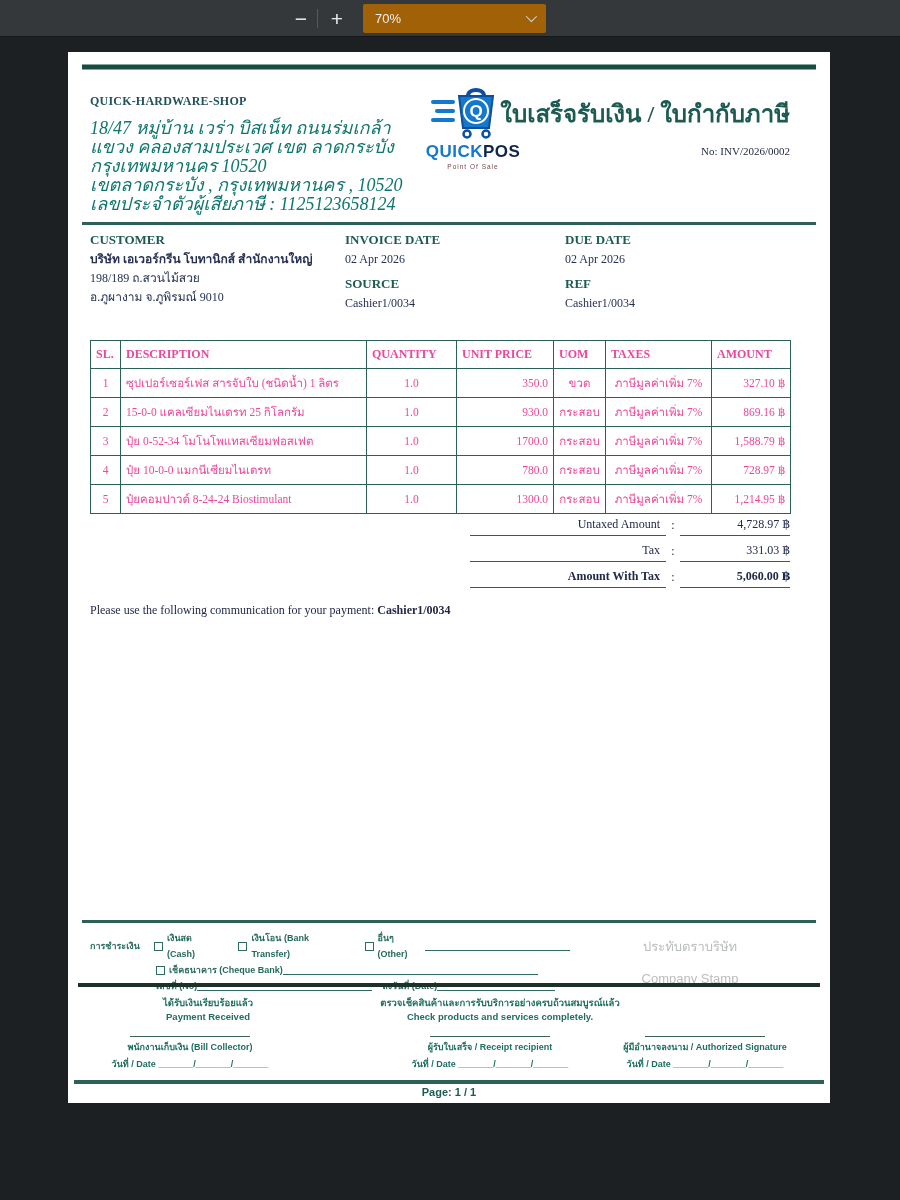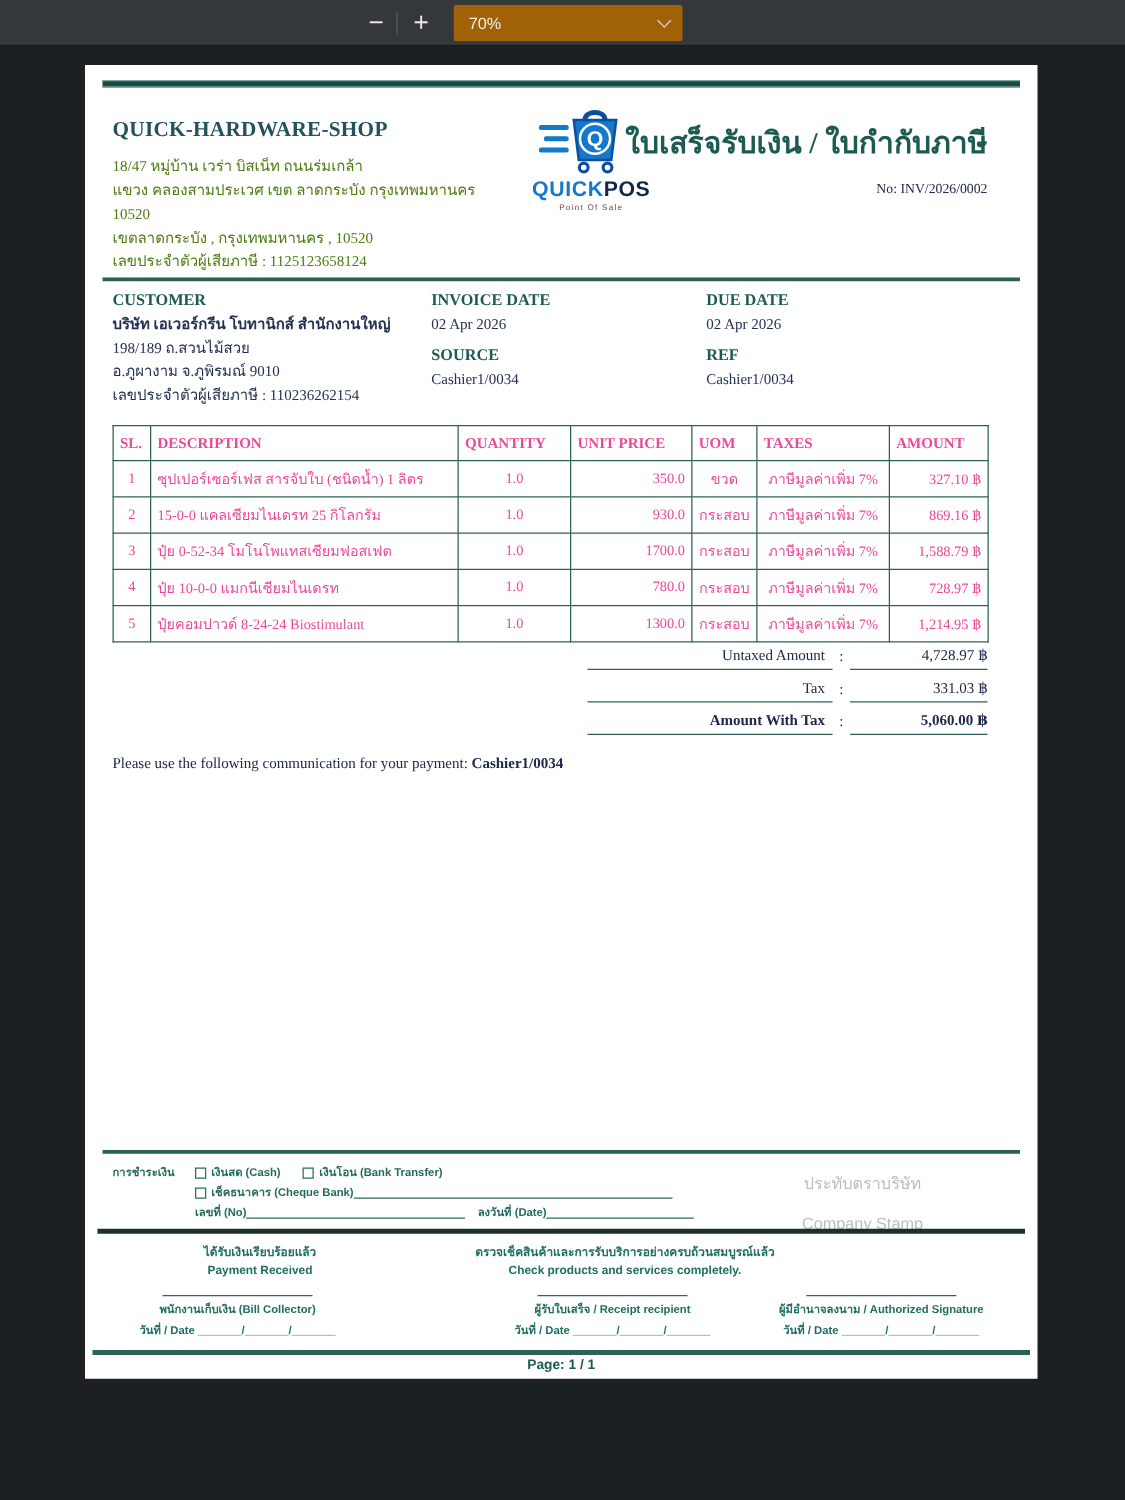--- a/index.html
+++ b/index.html
@@ -44,22 +44,22 @@
   .rule-top { position:absolute; top:12px; left:14px; right:14px; height:6px;
     background:#1c4a42; border-top:1.5px solid #7fa89f; border-bottom:1.5px solid #7fa89f; }
   .rule-teal { position:absolute; left:14px; right:14px; height:2.5px; background:#2d6157; }
   .rule-2 { top:170px; }
   .rule-pay { top:868px; }
   .rule-dark { position:absolute; top:931px; left:10px; right:10px; height:4px; background:#1d3129; }
   .rule-page { position:absolute; top:1028px; left:6px; right:6px; height:4px; background:#2d6157; }
 
   
   .seller { position:absolute; left:22px; top:42px; width:316px; }
-  .seller-name { font-size:17px; font-weight:bold; color:#23525c; letter-spacing:.2px; margin-bottom:10px; }
-  .seller-line { font-size:12px; line-height:19px; color:#4d7c0f; }
+  .seller-name { font-size:12px; font-weight:bold; color:#23525c; letter-spacing:.2px; margin-bottom:10px; }
+  .seller-line { font-size:18px; line-height:19px; color:#0f766e;font-style:italic; }
   .logo { position:absolute; left:330px; top:32px; width:150px; text-align:center; }
   .logo svg { display:block; margin:0 auto; }
   .brand { font-family:"Liberation Sans",sans-serif; font-size:17px; font-weight:bold; letter-spacing:.5px; }
   .brand .q { color:#1478cc; } .brand .p { color:#10264a; }
   .tagline { font-family:"Liberation Sans",sans-serif; font-size:6.5px; color:#79444a; letter-spacing:1px; margin-top:1px; }
   .title-block { position:absolute; right:40px; top:42px; width:330px; text-align:right; }
   .doc-title { font-size:24px; font-weight:bold; color:#1d5b52; }
   .doc-no { font-size:11px; color:#222b47; margin-top:12px; }
 
   
@@ -171,21 +171,20 @@
   </div>
 
   <div class="rule-teal rule-2"></div>
 
   <div class="info">
     <div class="col col-cust">
       <div class="info-label">CUSTOMER</div>
       <div class="info-line b">บริษัท เอเวอร์กรีน โบทานิกส์ สำนักงานใหญ่</div>
       <div class="info-line">198/189 ถ.สวนไม้สวย</div>
       <div class="info-line">อ.ภูผางาม จ.ภูพิรมณ์ 9010</div>
-      <div class="info-line">เลขประจำตัวผู้เสียภาษี : 110236262154</div>
     </div>
     <div class="col col-inv">
       <div class="info-label">INVOICE DATE</div>
       <div class="info-line">02 Apr 2026</div>
       <div class="gap"></div>
       <div class="info-label">SOURCE</div>
       <div class="info-line">Cashier1/0034</div>
     </div>
     <div class="col col-due">
       <div class="info-label">DUE DATE</div>
@@ -291,20 +290,25 @@
     <div class="pay-row">
       <span class="pay-label">การชำระเงิน</span>
       <span class="pay-item">
           <span class="cb"></span>
           <span>เงินสด (Cash)</span>
         </span>
       <span class="pay-item">
           <span class="cb"></span>
           <span>เงินโอน (Bank Transfer)</span>
         </span>
+      <span class="pay-item" style="margin-right:0;">
+          <span class="cb"></span>
+          <span>อื่นๆ (Other)</span>
+          <span class="uline" style="width:150px"></span>
+        </span>
     </div>
     <div class="pay-row" style="padding-left:66px;">
       <span class="pay-item" style="margin-right:0;">
           <span class="cb"></span>
           <span>เช็คธนาคาร (Cheque Bank) </span>
           <span class="uline" style="width:255px"></span>
         </span>
     </div>
     <div class="pay-row" style="padding-left:66px;">
       <span>เลขที่ (No)</span>

